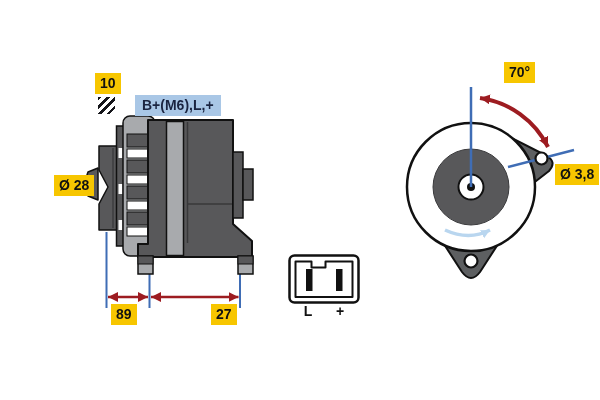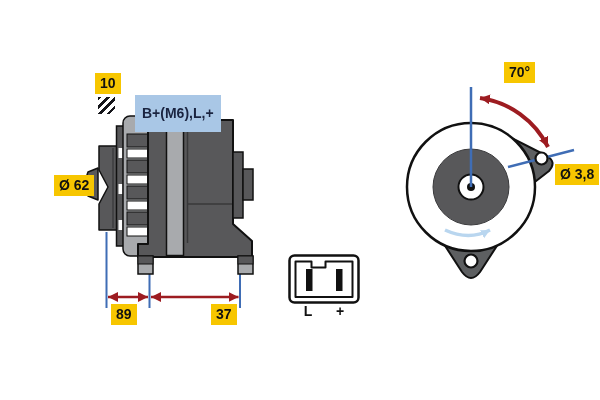--- a/index.html
+++ b/index.html
@@ -10,21 +10,21 @@
   .stage svg{position:absolute;left:0;top:0;}
   .chip{
     position:absolute;display:inline-block;
     background:var(--label-bg,#f7c600);color:var(--label-text,#111);
     font-weight:bold;font-size:14px;line-height:17px;padding:2px 5px;
     white-space:nowrap;
   }
   .chip-blue{
     position:absolute;display:inline-block;
     background:var(--terminal-label-bg,#a9c7e6);color:var(--terminal-label-text,#1a2440);
-    font-weight:bold;font-size:14px;line-height:17px;padding:10px 7px;
+    font-weight:bold;font-size:14px;line-height:17px;padding:2px 7px;
     white-space:nowrap;
   }
   .pin-label{
     position:absolute;width:18px;text-align:center;
     color:#111;font-weight:bold;font-size:14px;line-height:16px;
   }
   .hatch{
     position:absolute;left:98px;top:97px;width:17px;height:17px;
     background:repeating-linear-gradient(135deg,#15151a 0 2.5px,#ffffff 2.5px 6px);
   }
@@ -119,25 +119,25 @@
       <circle cx="471" cy="261" r="6.5" style="fill:#ffffff;stroke:var(--outline-black);stroke-width:2.2"></circle>
     </g>
   </svg>
 
   <div class="chip" style="left:95px;top:73px">10</div>
 
   <div class="hatch"></div>
 
   <div class="chip-blue" style="left:135px;top:95px">B+(M6),L,+</div>
 
-  <div class="chip" style="left:54px;top:175px">Ø 62</div>
+  <div class="chip" style="left:54px;top:175px">Ø 28</div>
 
   <div class="chip" style="left:111px;top:304px">89</div>
 
-  <div class="chip" style="left:211px;top:304px">37</div>
+  <div class="chip" style="left:211px;top:304px">27</div>
 
   <div class="pin-label" style="left:299px;top:303px">L</div>
 
   <div class="pin-label" style="left:331px;top:303px">+</div>
 
   <div class="chip" style="left:504px;top:62px">70°</div>
 
   <div class="chip" style="left:555px;top:164px">Ø 3,8</div>
 
 

